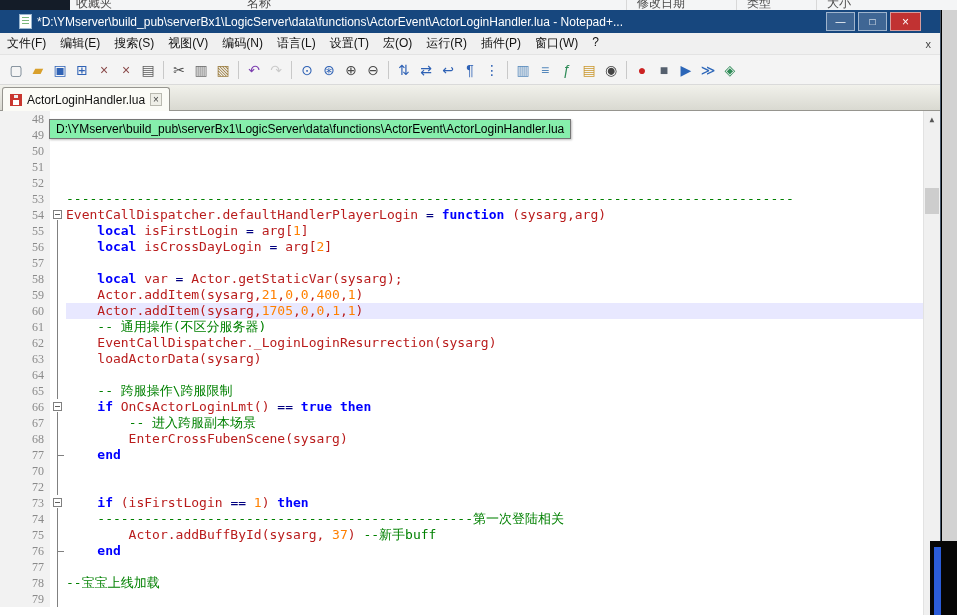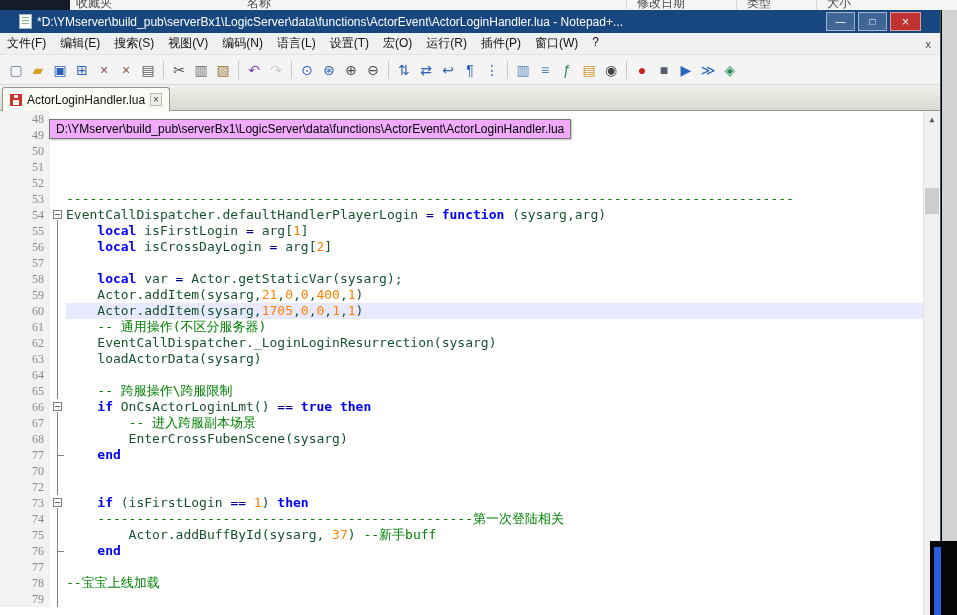--- a/index.html
+++ b/index.html
@@ -64,40 +64,40 @@
   .cl-num { width:30px; flex:none; text-align:right; padding-right:6px;
     color:#8a8a8a; background:#f2f2f2; font-size:12px;font-family:Liberation Serif, serif; }
   .cl-fold { width:16px; flex:none; position:relative; background:#fff; }
   .cl-code { flex:1; color:#000; }
   .cl-row.hl .cl-code { background:var(--curline,#e8e8ff); }
 
   .tk-k { color:var(--kw,#0000ff); font-weight:bold;text-align:right; }
   .tk-n { color:var(--num,#ff8000); }
   .tk-c { color:var(--com,#008000); }
   .tk-o { color:var(--op,#000080); }
-  .tk-t { color:#14532d; }
+  .tk-t { color:#b91c1c; }
 
   .fold-line::before, .fold-end::before {
     content:""; position:absolute; left:7px; top:0; bottom:0; width:1px; background:#808080; }
   .fold-end::after {
     content:""; position:absolute; left:8px; top:8px; width:6px; height:1px; background:#808080; }
   .fold-open::before {
     content:""; position:absolute; left:7px; top:13px; bottom:0; width:1px; background:#808080; }
   .fbox { position:absolute; left:3px; top:3px; width:9px; height:9px;
     border:1px solid #808080; background:#fff; }
   .fbox::after { content:""; position:absolute; left:1px; top:3px; width:5px; height:1px; background:#606060; }
 
   .scrollbar { position:absolute; right:0; top:0; bottom:0; width:17px;
     background:#f0f0f0; border-left:1px solid #e2e2e2; }
   .sb-up { height:17px; display:grid; place-items:center; font-size:8px; color:#555; }
   .sb-thumb { position:absolute; left:1px; right:1px; top:77px; height:26px; background:#cdcdcd; }
 
   
   .tooltip { position:absolute; left:49px; top:119px; z-index:50;
-    background:#f0abfc; border:1px solid #767676; color:#000;
+    background:#86efac; border:1px solid #767676; color:#000;
     font-size:12px; padding:2px 6px; white-space:nowrap;
     box-shadow:1px 1px 2px rgba(0,0,0,.25); }
   .right-strip { position:absolute; left:942px; top:10px; width:15px; height:605px; background:#d2d2d2; }
   .black-corner { position:absolute; left:930px; top:541px; width:27px; height:74px; background:#060606; z-index:60; }
   .blue-accent { position:absolute; left:4px; top:6px; width:7px; height:68px; background:#2b5cd9; }
 </style>
 </head>
 <body>
 
 <div class="top-strip">

